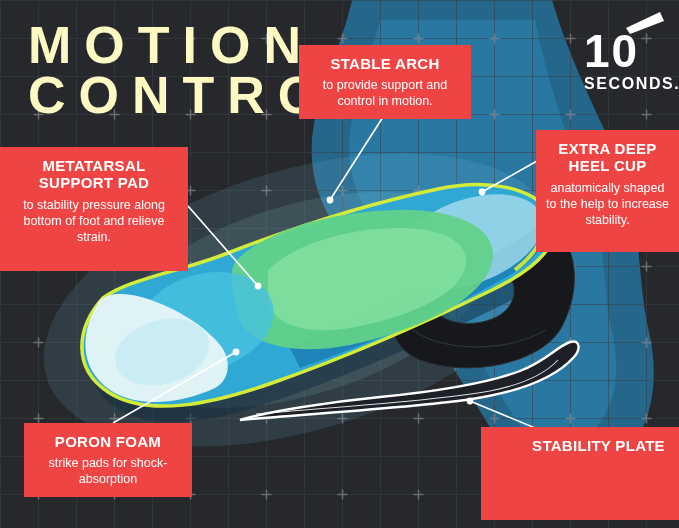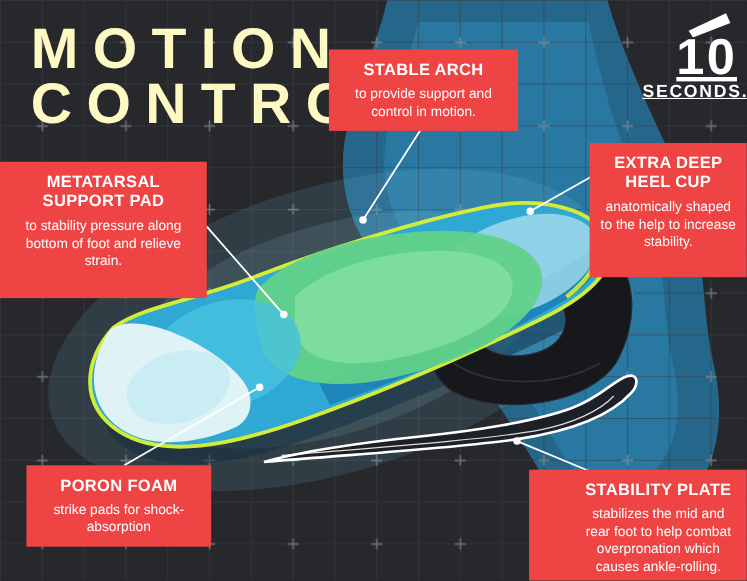--- a/index.html
+++ b/index.html
@@ -1,21 +1,21 @@
 <!DOCTYPE html>
 <html><head>
 <meta charset="utf-8">
 <style>
   html,body{margin:0;padding:0;background:#26282c;}
   .stage{position:relative;width:679px;height:528px;overflow:hidden;background:#26282c;
          font-family:"Liberation Sans",sans-serif;}
   svg.art{position:absolute;left:0;top:0;width:679px;height:528px;}
   .title{position:absolute;left:28px;top:20px;color:#fef9c3;font-size:52px;
          letter-spacing:13px;line-height:50px;font-weight:700;}
-  .logo{position:absolute;left:584px;top:10px;width:86px;color:#ffffff;text-align:right;text-decoration:underline;}
+  .logo{position:absolute;left:584px;top:10px;width:86px;color:#ffffff;text-align:left;}
   .logo-num{font-size:46px;font-weight:bold;line-height:46px;letter-spacing:2px;margin-top:18px;}
   .logo-word{font-size:16px;font-weight:bold;letter-spacing:1.6px;margin-top:1px;}
   .pennant{position:absolute;left:40px;top:0;}
   .callout{position:absolute;background:#ef4444;color:#ffffff;text-align:center;
            padding:10px 9px;box-sizing:border-box;}
   .co-head{font-weight:bold;font-size:15px;line-height:1.15;letter-spacing:.3px;margin-bottom:5px;}
   .co-body{font-size:12.5px;line-height:1.28;}
   #co-arch{left:299px;top:45px;width:172px;min-height:70px;}
   #co-heel{left:536px;top:130px;width:143px;min-height:122px;}
   #co-meta{left:0px;top:147px;width:188px;min-height:124px;}
@@ -130,16 +130,15 @@
     <div class="co-body">to stability pressure along bottom of foot and relieve strain.</div>
   </div>
 
   <div class="callout" id="co-poron">
     <div class="co-head">PORON FOAM</div>
     <div class="co-body">strike pads for shock-absorption</div>
   </div>
 
   <div class="callout" id="co-plate">
     <div class="co-head">STABILITY PLATE</div>
-    <div class="co-body">stabilizes the mid and rear foot to help combat overpronation which causes ankle-rolling.</div>
   </div>
 
 </div>
 
 </body></html>

